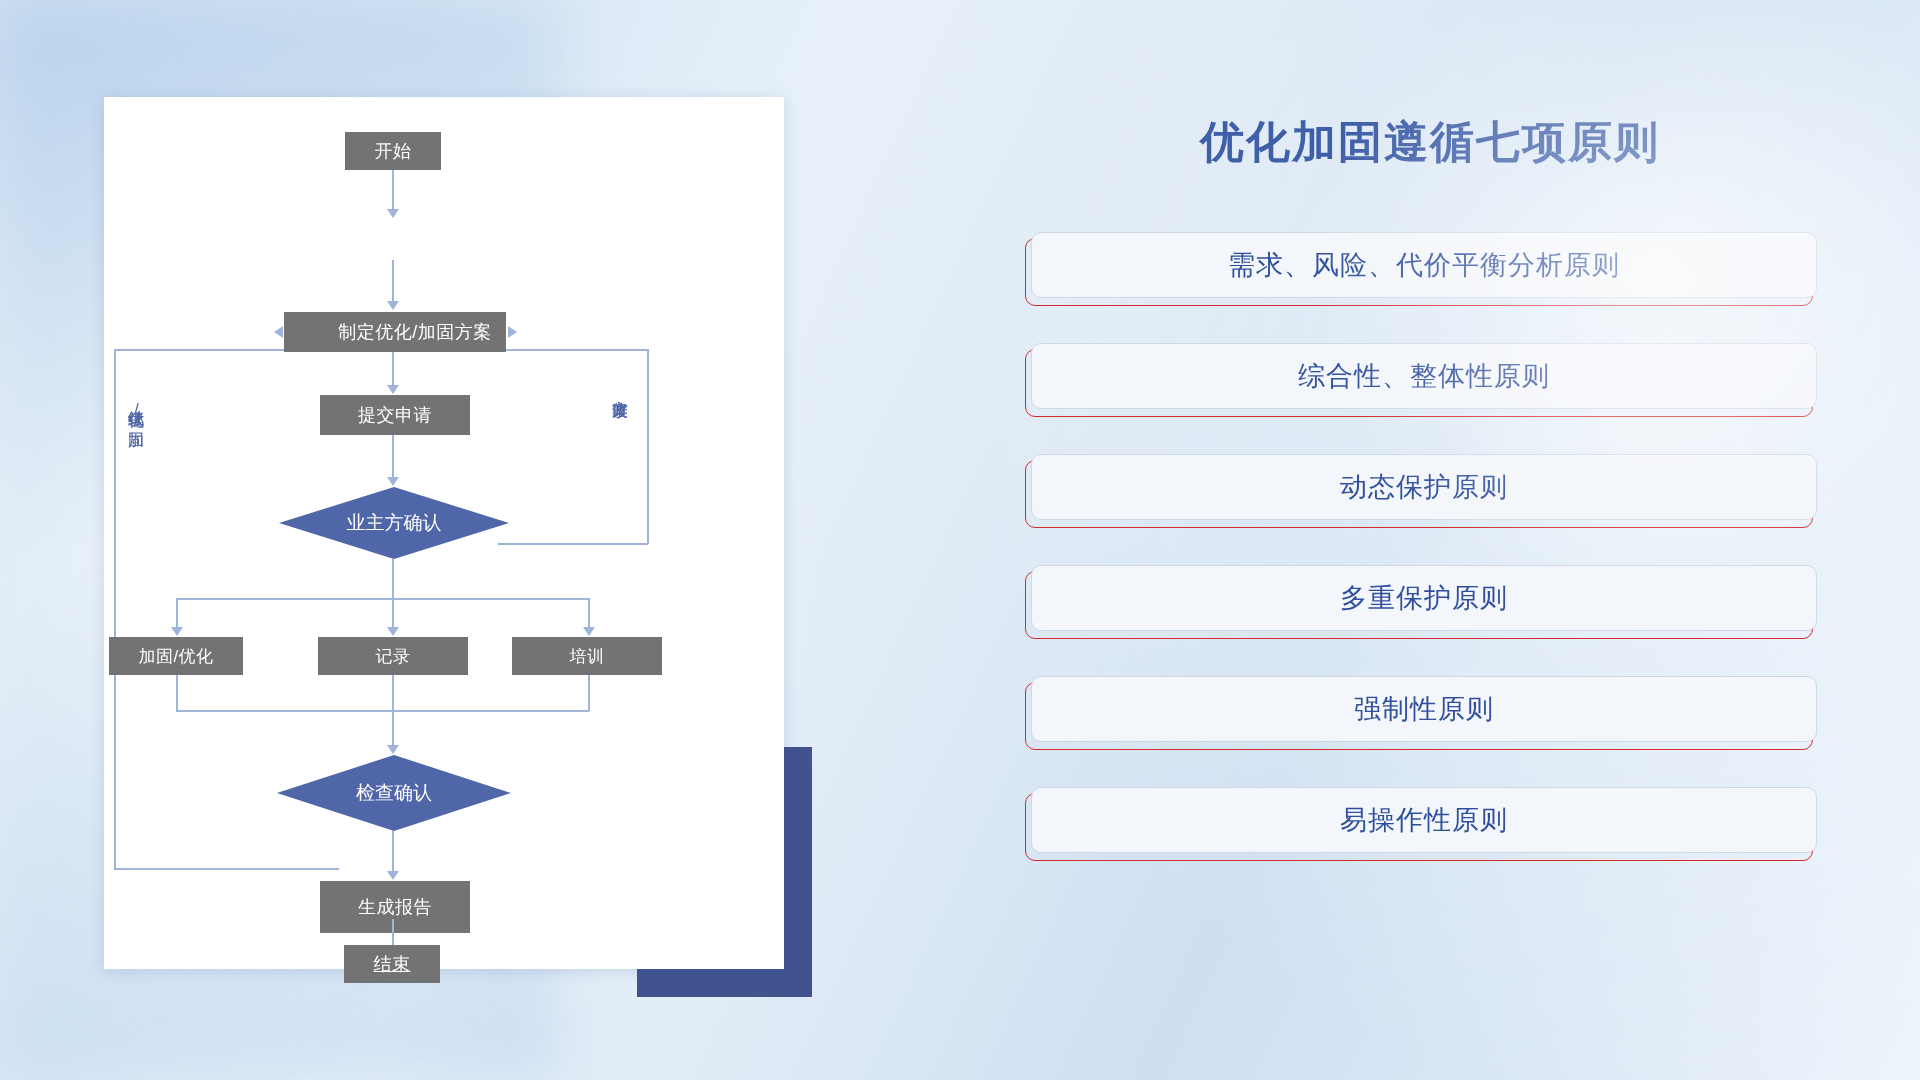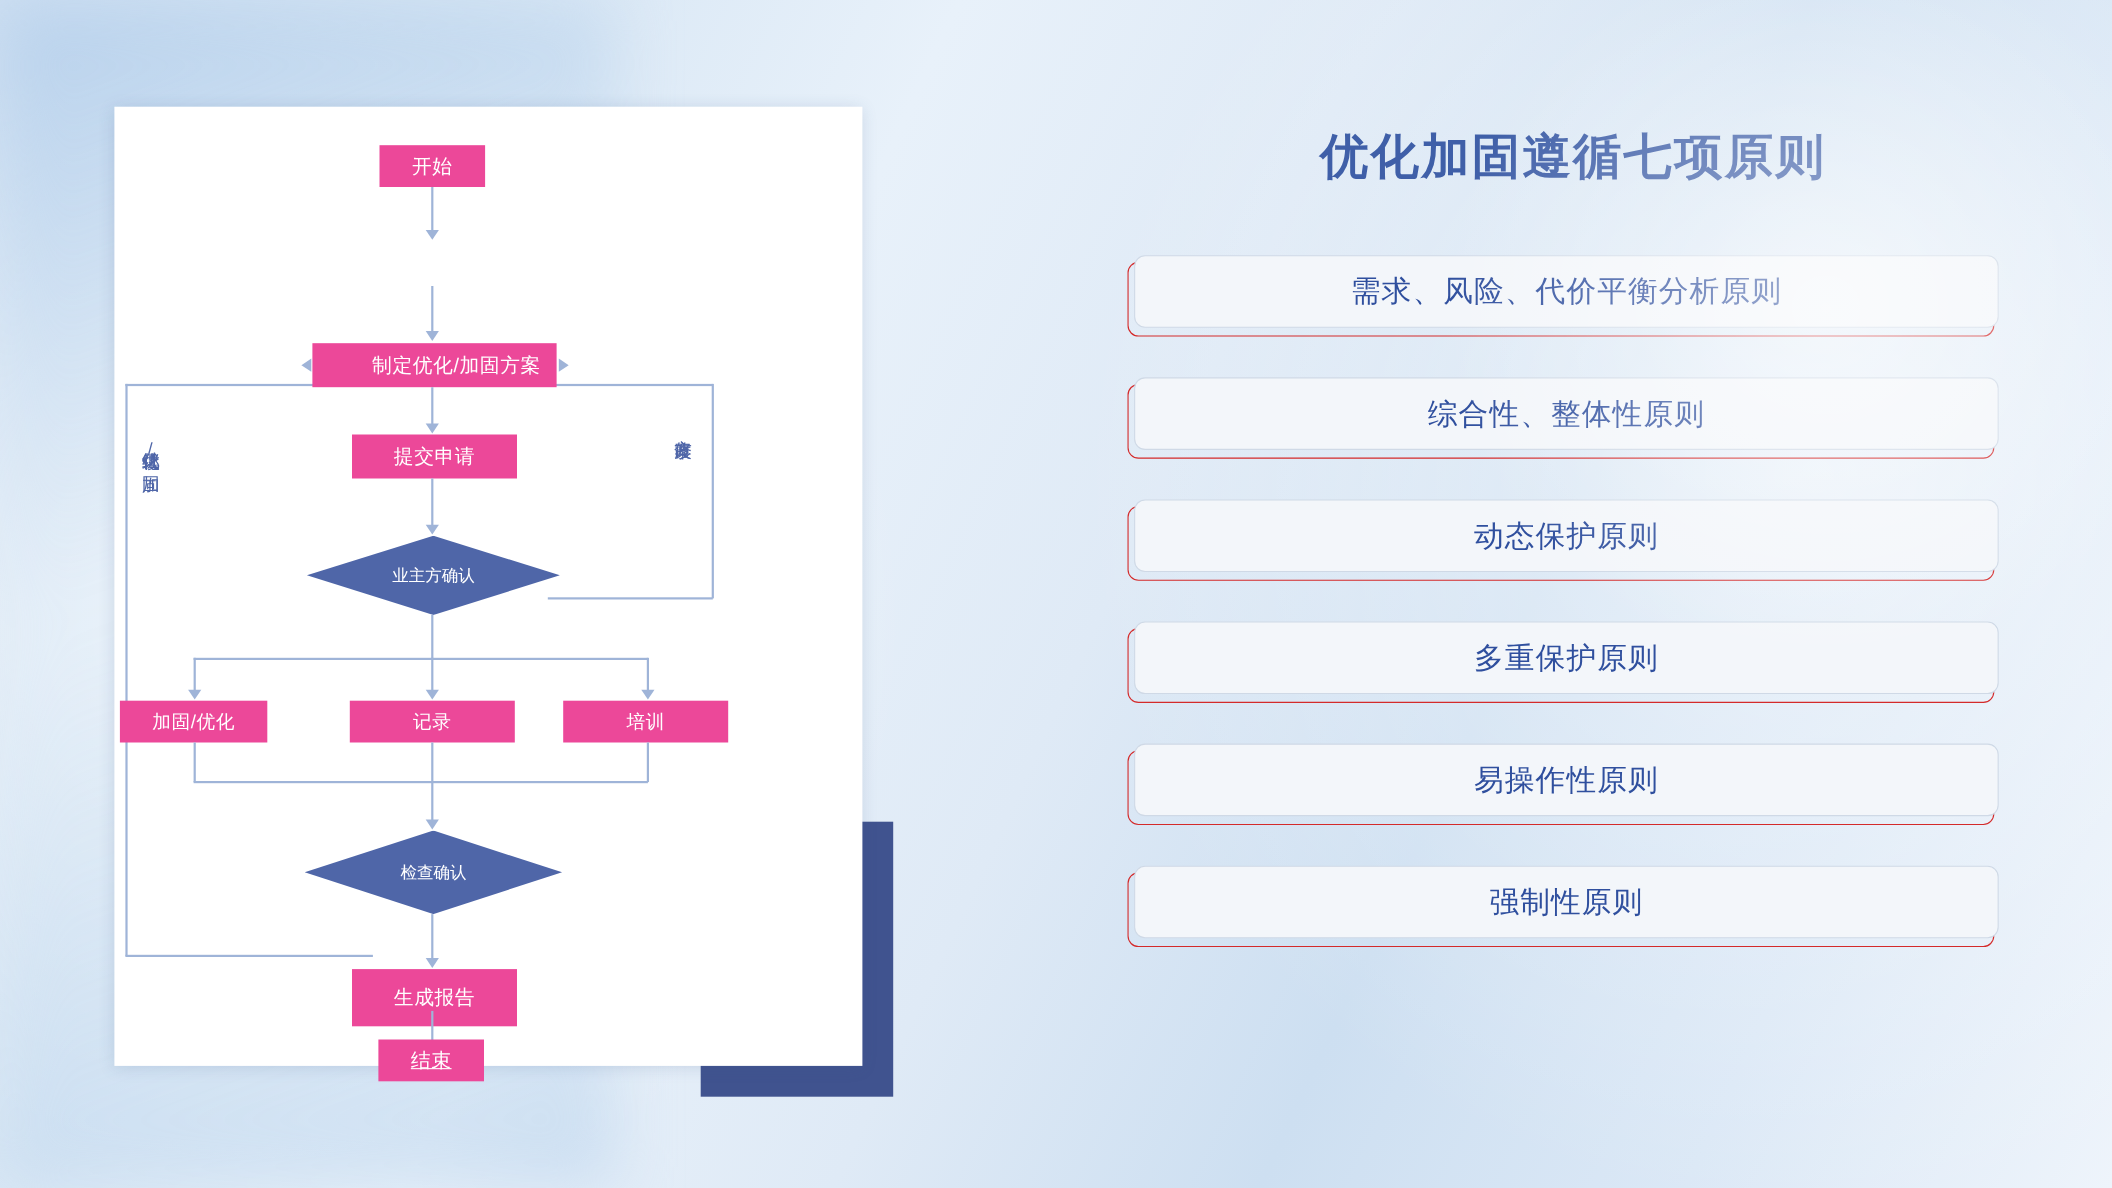--- a/index.html
+++ b/index.html
@@ -55,21 +55,21 @@
     height: 872px;
     background: #ffffff;
     box-shadow: 0 2px 14px rgba(60,90,140,0.18);
   }
 
   .flow-inner { position: absolute; inset: 0; }
 
   
   .node {
     position: absolute;
-    background: #ec4899;
+    background: #737373;
     color: #ffffff;
     font-size: 18px;
     letter-spacing: 0.5px;
     display: flex;
     align-items: center;
     justify-content: center;
     box-sizing: border-box;
     white-space: nowrap;
   }
   .node.small { font-size: 17px; }
@@ -83,21 +83,21 @@
   }
   .diamond-wrap .dshape {
     position: absolute;
     inset: 0;
     background: #4f66a8;
     clip-path: polygon(50% 0%, 100% 50%, 50% 100%, 0% 50%);
   }
   .diamond-wrap .dlabel {
     position: relative;
     color: #fff;
-    font-size: 15px;
+    font-size: 19px;
     z-index: 2;
   }
 
   
   .ln { position: absolute; background: #9fb4d8; }
   .lnv { width: 1.5px; }
   .lnh { height: 1.5px; }
   .arrow-down {
     position: absolute;
     width: 0; height: 0;
@@ -272,23 +272,23 @@
     </div>
 
     <div class="p-row">
       <div class="accent"></div>
       <div class="chip">多重保护原则</div>
     </div>
 
 
     <div class="p-row">
       <div class="accent"></div>
+      <div class="chip">强制性原则</div>
+    </div>
+
+    <div class="p-row">
+      <div class="accent"></div>
       <div class="chip">易操作性原则</div>
     </div>
 
-    <div class="p-row">
-      <div class="accent"></div>
-      <div class="chip">强制性原则</div>
-    </div>
-
   </div>
 
 </div>
 
 </body></html>

